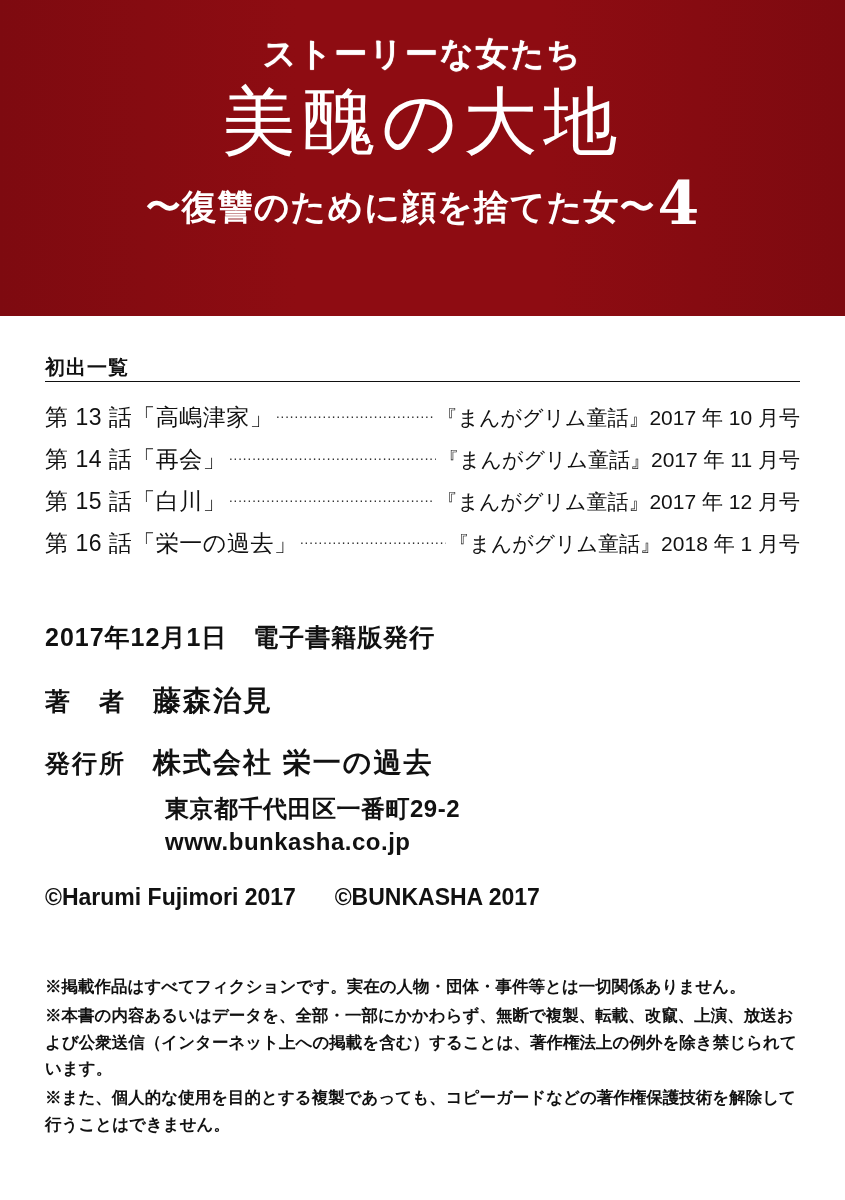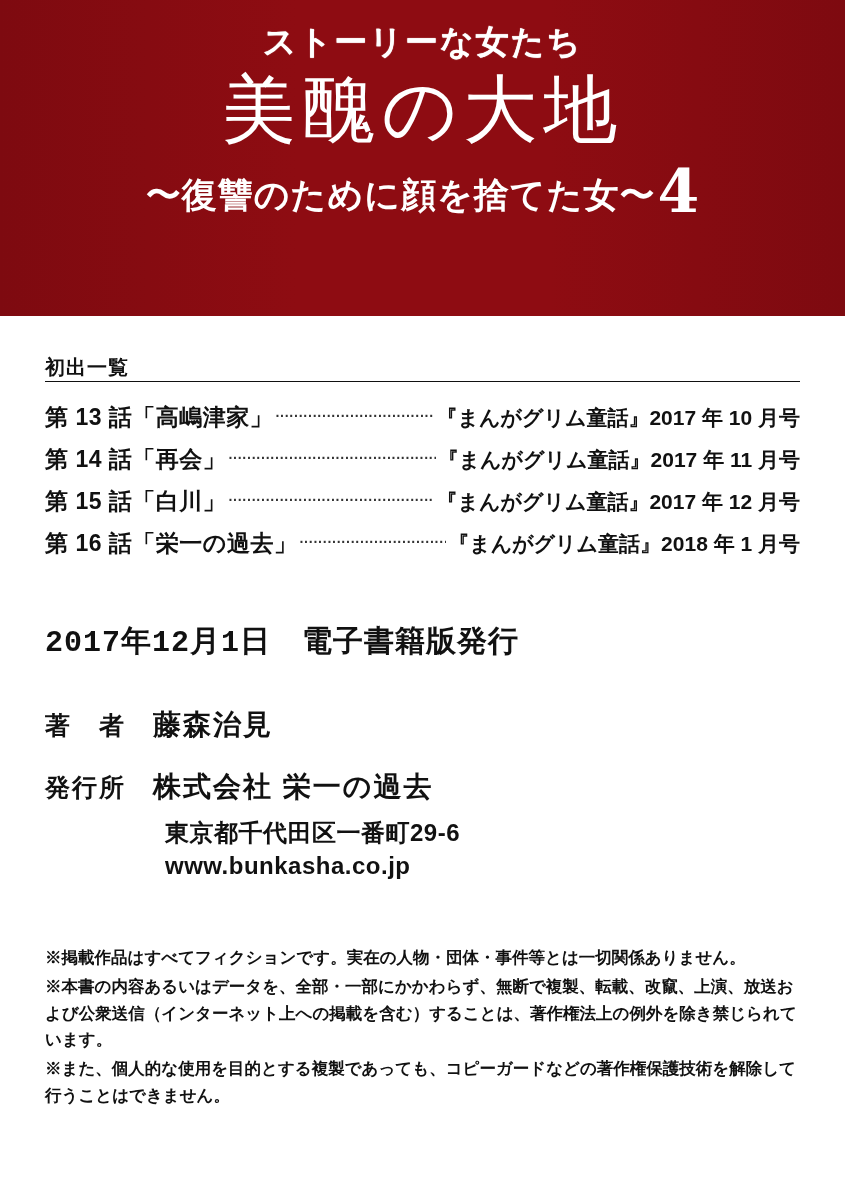--- a/index.html
+++ b/index.html
@@ -17,21 +17,21 @@
   }
 
   
   .banner {
     background: #8e0c12;
     background: linear-gradient(90deg, #7e0a10 0%, #8e0c12 35%, #8e0c12 65%, #7e0a10 100%);
     height: 316px;
     width: 100%;
     color: #ffffff;
     box-sizing: border-box;
-    padding-top: 16px;
+    padding-top: 28px;
     text-align: center;
     position: relative;
   }
   .banner-series {
     font-size: 33px;
     font-weight: bold;
     letter-spacing: 2px;
     line-height: 1.1;
     margin: 8px 0 0 0;
     text-shadow: 0 0 1px #fff;
@@ -83,44 +83,43 @@
   .rule {
     border: none;
     border-top: 1px solid #111;
     margin: 0 0 20px 0;
   }
 
   .toc-row {
     display: flex;
     align-items: baseline;
     font-size: 23px;
-    font-weight: bold;
+    font-weight: normal;
     margin: 10px 0 11px 0;
     white-space: nowrap;
   }
   .toc-left { flex: 0 0 auto; letter-spacing: 0.5px; }
   .toc-dots {
     flex: 1 1 auto;
     overflow: hidden;
     margin: 0 2px;
     position: relative;
     top: -4px;
     font-size: 14px;
     letter-spacing: 0px;
     color: #333;
   }
   .toc-right { flex: 0 0 auto; font-size: 21px; letter-spacing: 0px; }
 
   .pub-block { margin-top: 62px; }
   .pub-date {
-    font-size: 30px;
+    font-size: 25px;
     font-weight: bold;
     letter-spacing: 1px;
-    margin-bottom: 44px;
-    font-family: Liberation Mono, monospace;
+    margin-bottom: 28px;
   }
   .pub-line {
     display: flex;
     align-items: baseline;
     margin-bottom: 24px;
   }
   .pub-label {
     font-size: 25px;
     font-weight: bold;
     letter-spacing: 2px;
@@ -210,24 +209,29 @@
       <span class="pub-label">著　者</span>
       <span class="pub-value">藤森治見</span>
     </div>
 
     <div class="pub-line">
       <span class="pub-label">発行所</span>
       <span class="pub-value">株式会社 栄一の過去</span>
     </div>
 
     <div class="addr">
-      <div>東京都千代田区一番町29-6</div>
+      <div>東京都千代田区一番町29-2</div>
       <div>www.bunkasha.co.jp</div>
     </div>
 
+    <div class="copyright">
+      <span>©Harumi Fujimori 2017</span>
+      <span class="spacer"></span>
+      <span>©BUNKASHA 2017</span>
+    </div>
   </div>
 
   <div class="notes">
     <p>※掲載作品はすべてフィクションです。実在の人物・団体・事件等とは一切関係ありません。</p>
     <p>※本書の内容あるいはデータを、全部・一部にかかわらず、無断で複製、転載、改竄、上演、放送および公衆送信（インターネット上への掲載を含む）することは、著作権法上の例外を除き禁じられています。</p>
     <p>※また、個人的な使用を目的とする複製であっても、コピーガードなどの著作権保護技術を解除して行うことはできません。</p>
   </div>
 
 </div>
 

